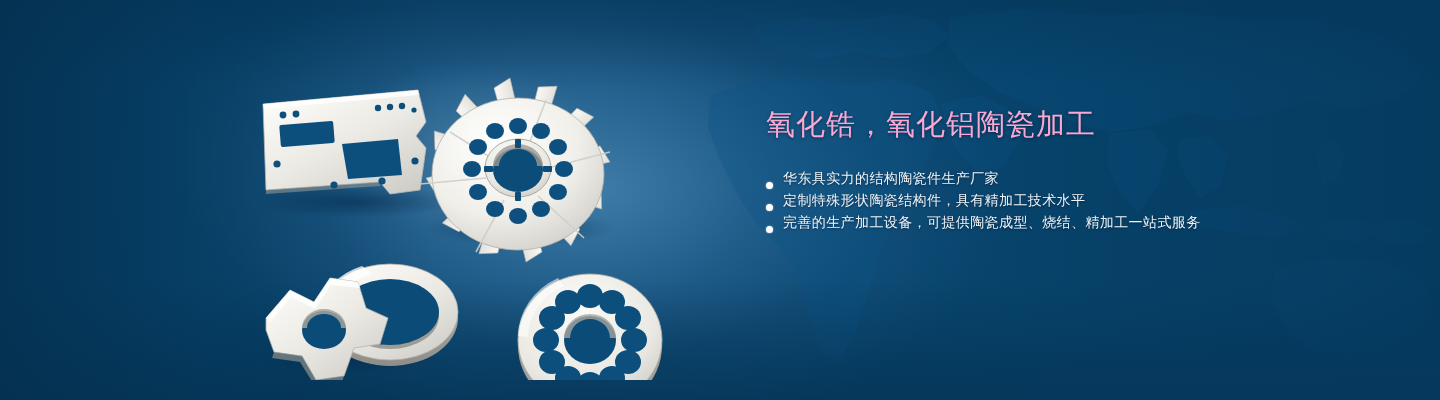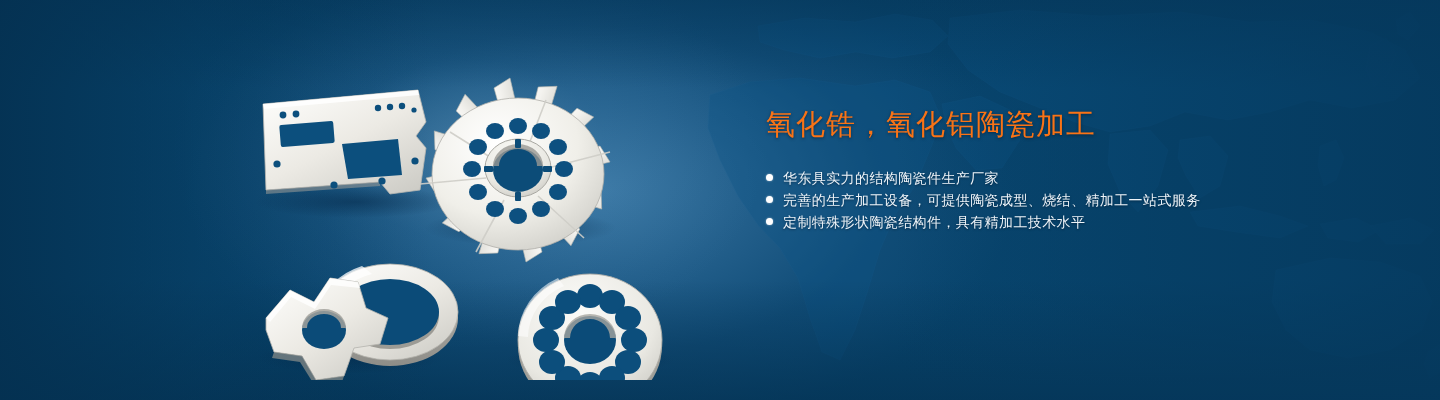--- a/index.html
+++ b/index.html
@@ -59,33 +59,33 @@
 
   
   .copy {
     position:absolute;
     left:766px; top:104px;
     width:560px;
   }
   .headline {
     font-size:29px;
     line-height:40px;
-    color:#f97316;
+    color:#f9a8d4;
     letter-spacing:1px;
     font-weight:400;
     text-shadow:0 1px 3px rgba(0,20,40,0.55);
     white-space:nowrap;
   }
   .bullets {
     margin-top:23px;
     list-style:none;
   }
   .bullet {
     display:flex;
-    align-items:flex-start;
+    align-items:flex-end;
     height:22px;
     line-height:22px;
   }
   .dot {
     flex:0 0 auto;
     width:7px; height:7px;
     border-radius:50%;
     background:#ffffff;
     margin-top:7px;
     margin-right:10px;
@@ -326,22 +326,22 @@
 
   <div class="copy">
     <div class="headline">氧化锆，氧化铝陶瓷加工</div>
     <ul class="bullets">
       <li class="bullet">
         <span class="dot"></span>
         <span class="bullet-text">华东具实力的结构陶瓷件生产厂家</span>
       </li>
       <li class="bullet">
         <span class="dot"></span>
-        <span class="bullet-text">完善的生产加工设备，可提供陶瓷成型、烧结、精加工一站式服务</span>
+        <span class="bullet-text">定制特殊形状陶瓷结构件，具有精加工技术水平</span>
       </li>
       <li class="bullet">
         <span class="dot"></span>
-        <span class="bullet-text">定制特殊形状陶瓷结构件，具有精加工技术水平</span>
+        <span class="bullet-text">完善的生产加工设备，可提供陶瓷成型、烧结、精加工一站式服务</span>
       </li>
     </ul>
   </div>
 
 </div>
 
 </body></html>

